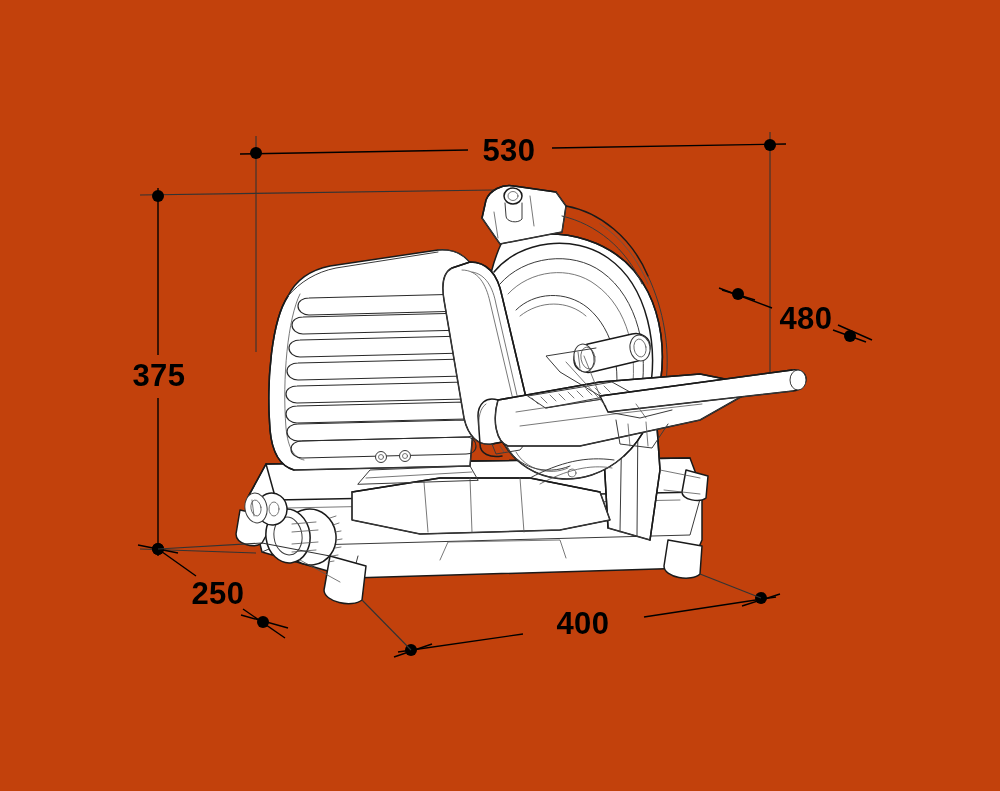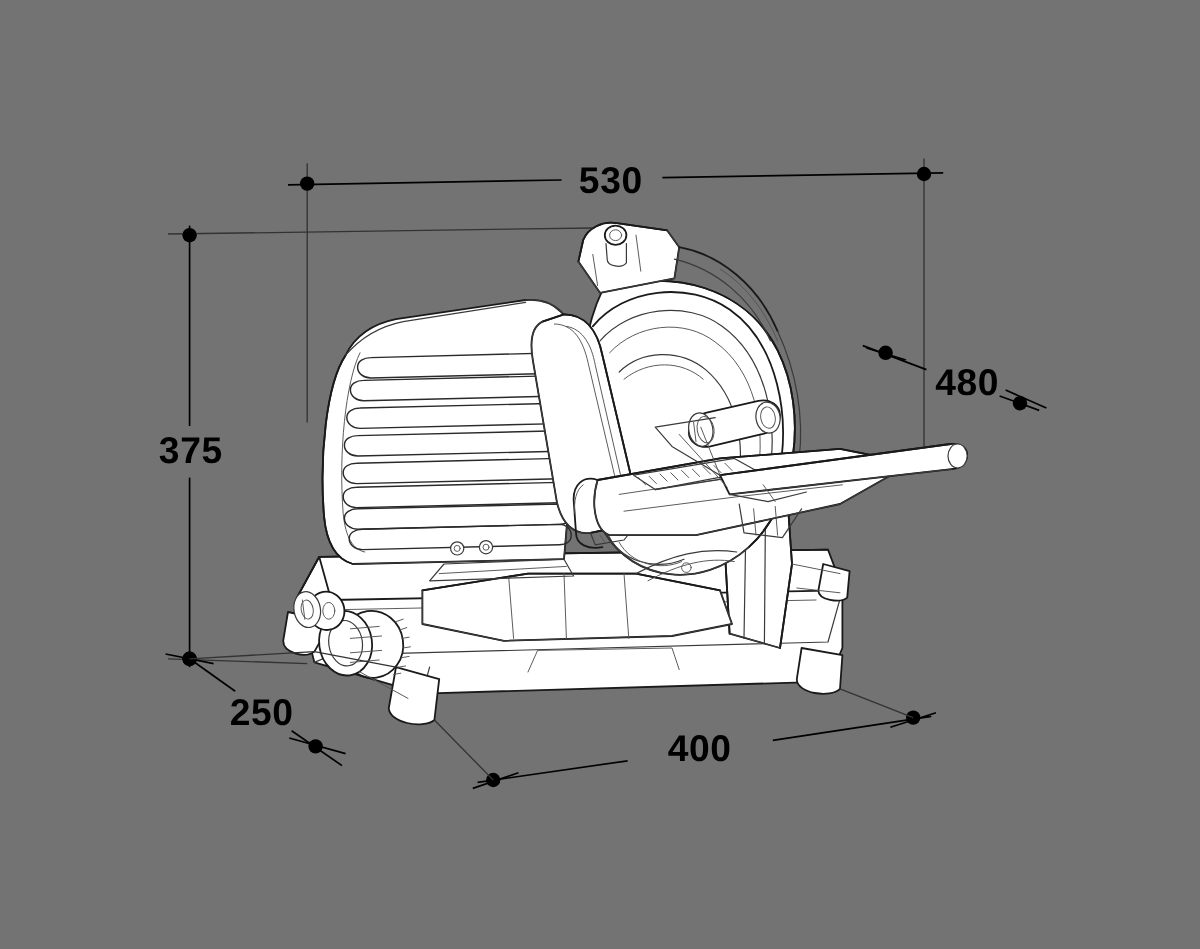--- a/index.html
+++ b/index.html
@@ -3,21 +3,21 @@
 <meta charset="utf-8">
 <title>Meat Slicer Dimensioned Drawing</title>
 <style>
   html,body{margin:0;padding:0;background:#ffffff;}
   body{
     width:1000px;height:791px;
     font-family:"Liberation Sans","DejaVu Sans",sans-serif;
     overflow:hidden;
     position:relative;
   }
-  #stage{position:absolute;left:0;top:0;width:1000px;height:791px;background:#737373;}
+  #stage{position:absolute;left:0;top:0;width:1000px;height:791px;background:#c2410c;}
   svg.drawing{position:absolute;left:0;top:0;width:1000px;height:791px;display:block;}
   .dimtext{
     font-family:"Liberation Sans","DejaVu Sans",sans-serif;
     font-weight:bold;
     font-size:31px;
     fill:#000;
     letter-spacing:0.5px;
   }
   .machine{fill:none;stroke:#1a1a1a;stroke-width:1.5;stroke-linecap:round;stroke-linejoin:round;}
   .machine-thin{fill:none;stroke:#3a3a3a;stroke-width:1;stroke-linecap:round;stroke-linejoin:round;}

